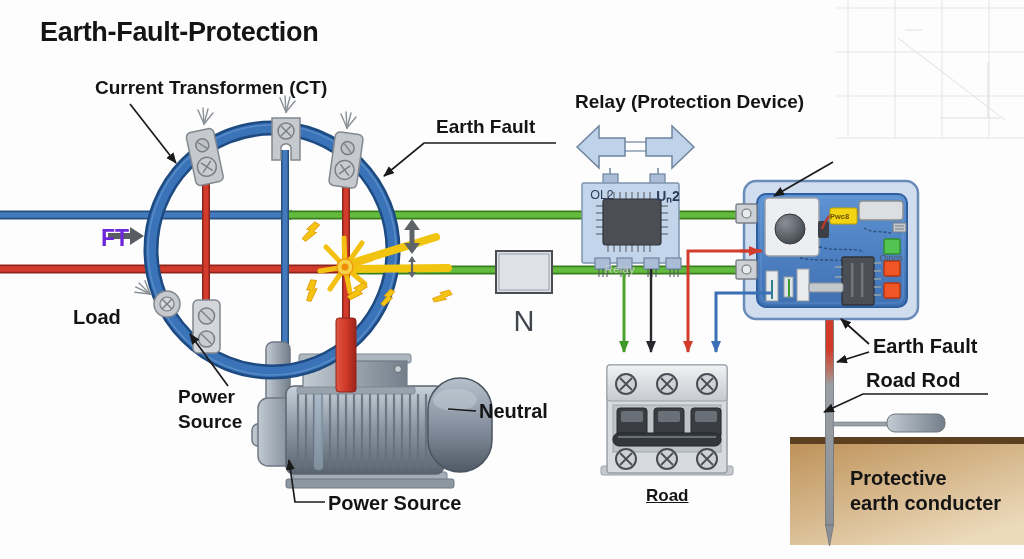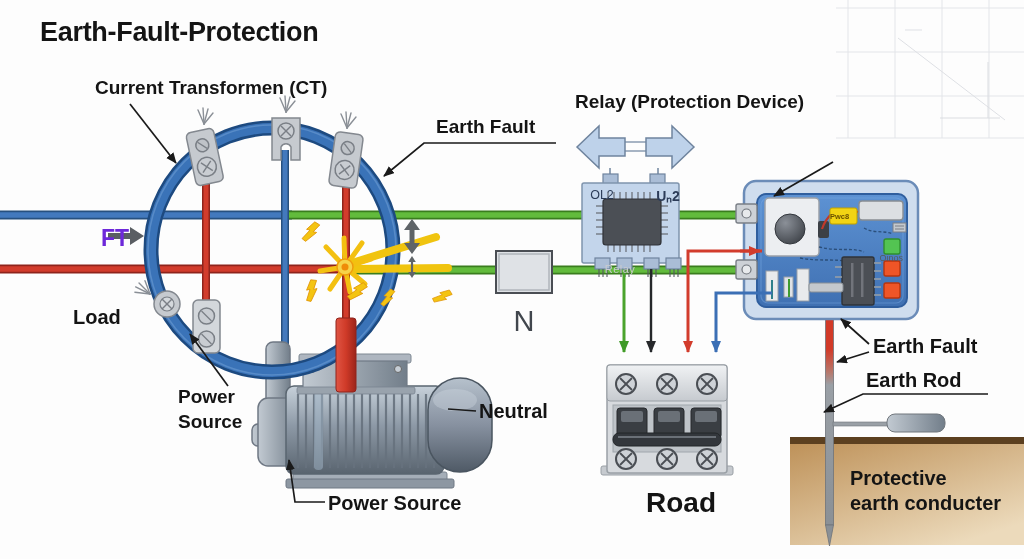--- a/index.html
+++ b/index.html
@@ -423,27 +423,27 @@
 <div class="lbl" style="left:436px;top:116px;font-size:19px;">Earth Fault</div>
 <div class="lbl" style="left:575px;top:91px;font-size:19px;">Relay (Protection Device)</div>
 <div class="lbl thin" style="left:101px;top:177px;font-size:23px;color:#6d28d9;font-weight:bold;">FT</div>
 <div class="lbl" style="left:73px;top:288px;font-size:20px;margin-top:17px;">Load</div>
 <div class="lbl lbl2" style="left:178px;top:384px;font-size:19px;">
   <span>Power</span><br>
   <span>Source</span>
 </div>
 <div class="lbl" style="left:479px;top:399px;font-size:20px;">Neutral</div>
 <div class="lbl" style="left:328px;top:491px;font-size:20px;">Power Source</div>
-<div class="lbl" style="left:646px;top:486px;font-size:28px;">Road</div>
+<div class="lbl" style="left:646px;top:486px;font-size:17px;text-decoration:underline;">Road</div>
 <div class="lbl" style="left:873px;top:334px;font-size:20px;">Earth Fault</div>
-<div class="lbl" style="left:866px;top:368px;font-size:20px;">Earth Rod</div>
+<div class="lbl" style="left:866px;top:368px;font-size:20px;">Road Rod</div>
 <div class="lbl lbl2" style="left:850px;top:466px;font-size:20px;">
   <span>Protective</span><br>
   <span>earth conducter</span>
 </div>
 <div class="lbl thin" style="left:496px;top:256px;width:56px;text-align:center;font-size:29px;color:#41464d;">N</div>
 <div class="lbl thin" style="left:603px;top:215px;width:34px;text-align:center;font-size:11px;color:#c9cbce;letter-spacing:0.5px;">Relay</div>
 <div class="lbl thin" style="left:584px;top:140px;width:36px;text-align:center;font-size:12.5px;color:#2c3c58;">OL2</div>
 <div class="lbl thin" style="left:650px;top:140px;width:36px;text-align:center;font-size:14px;color:#2c3c58;font-weight:bold;">Uₙ2</div>
 <div class="lbl thin" style="left:859px;top:205px;width:44px;text-align:right;font-size:9px;color:#555a60;">Oinos</div>
-<div class="lbl" style="left:830px;top:212px;width:15px;text-align:center;font-size:7.5px;color:#6b5200;">Pwc8</div>
+<div class="lbl" style="left:830px;top:212px;width:29px;text-align:left;font-size:7.5px;color:#6b5200;">Pwc8</div>
 
 </div>
 
 </body></html>

